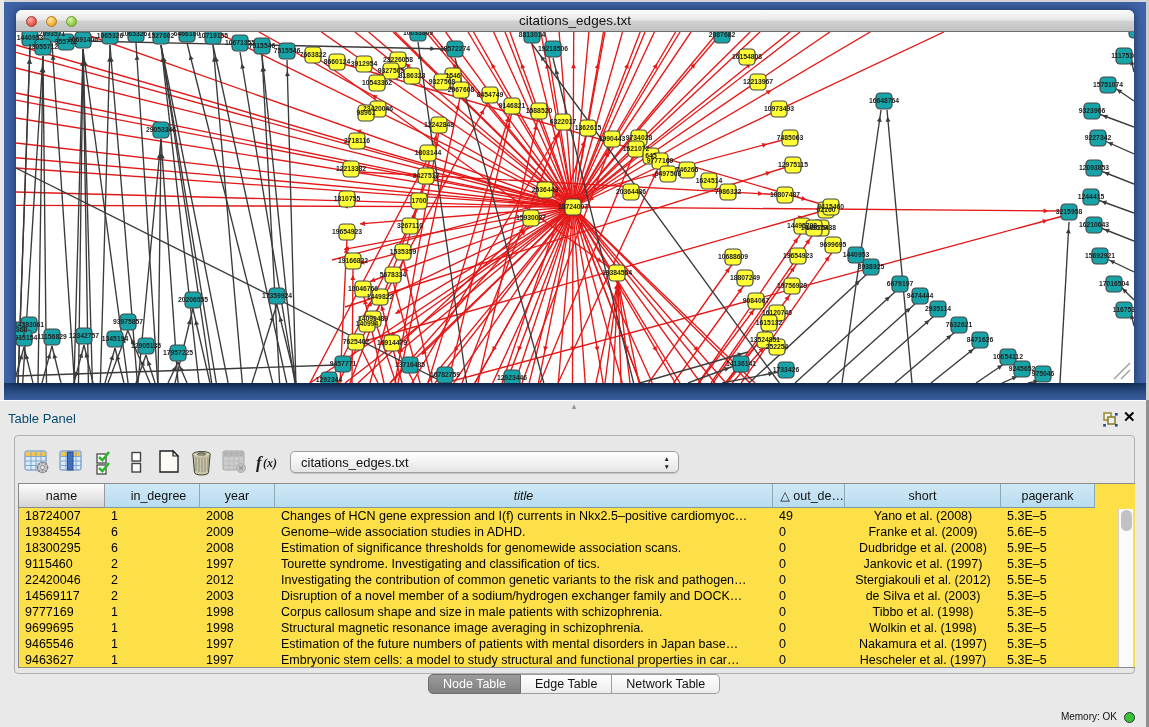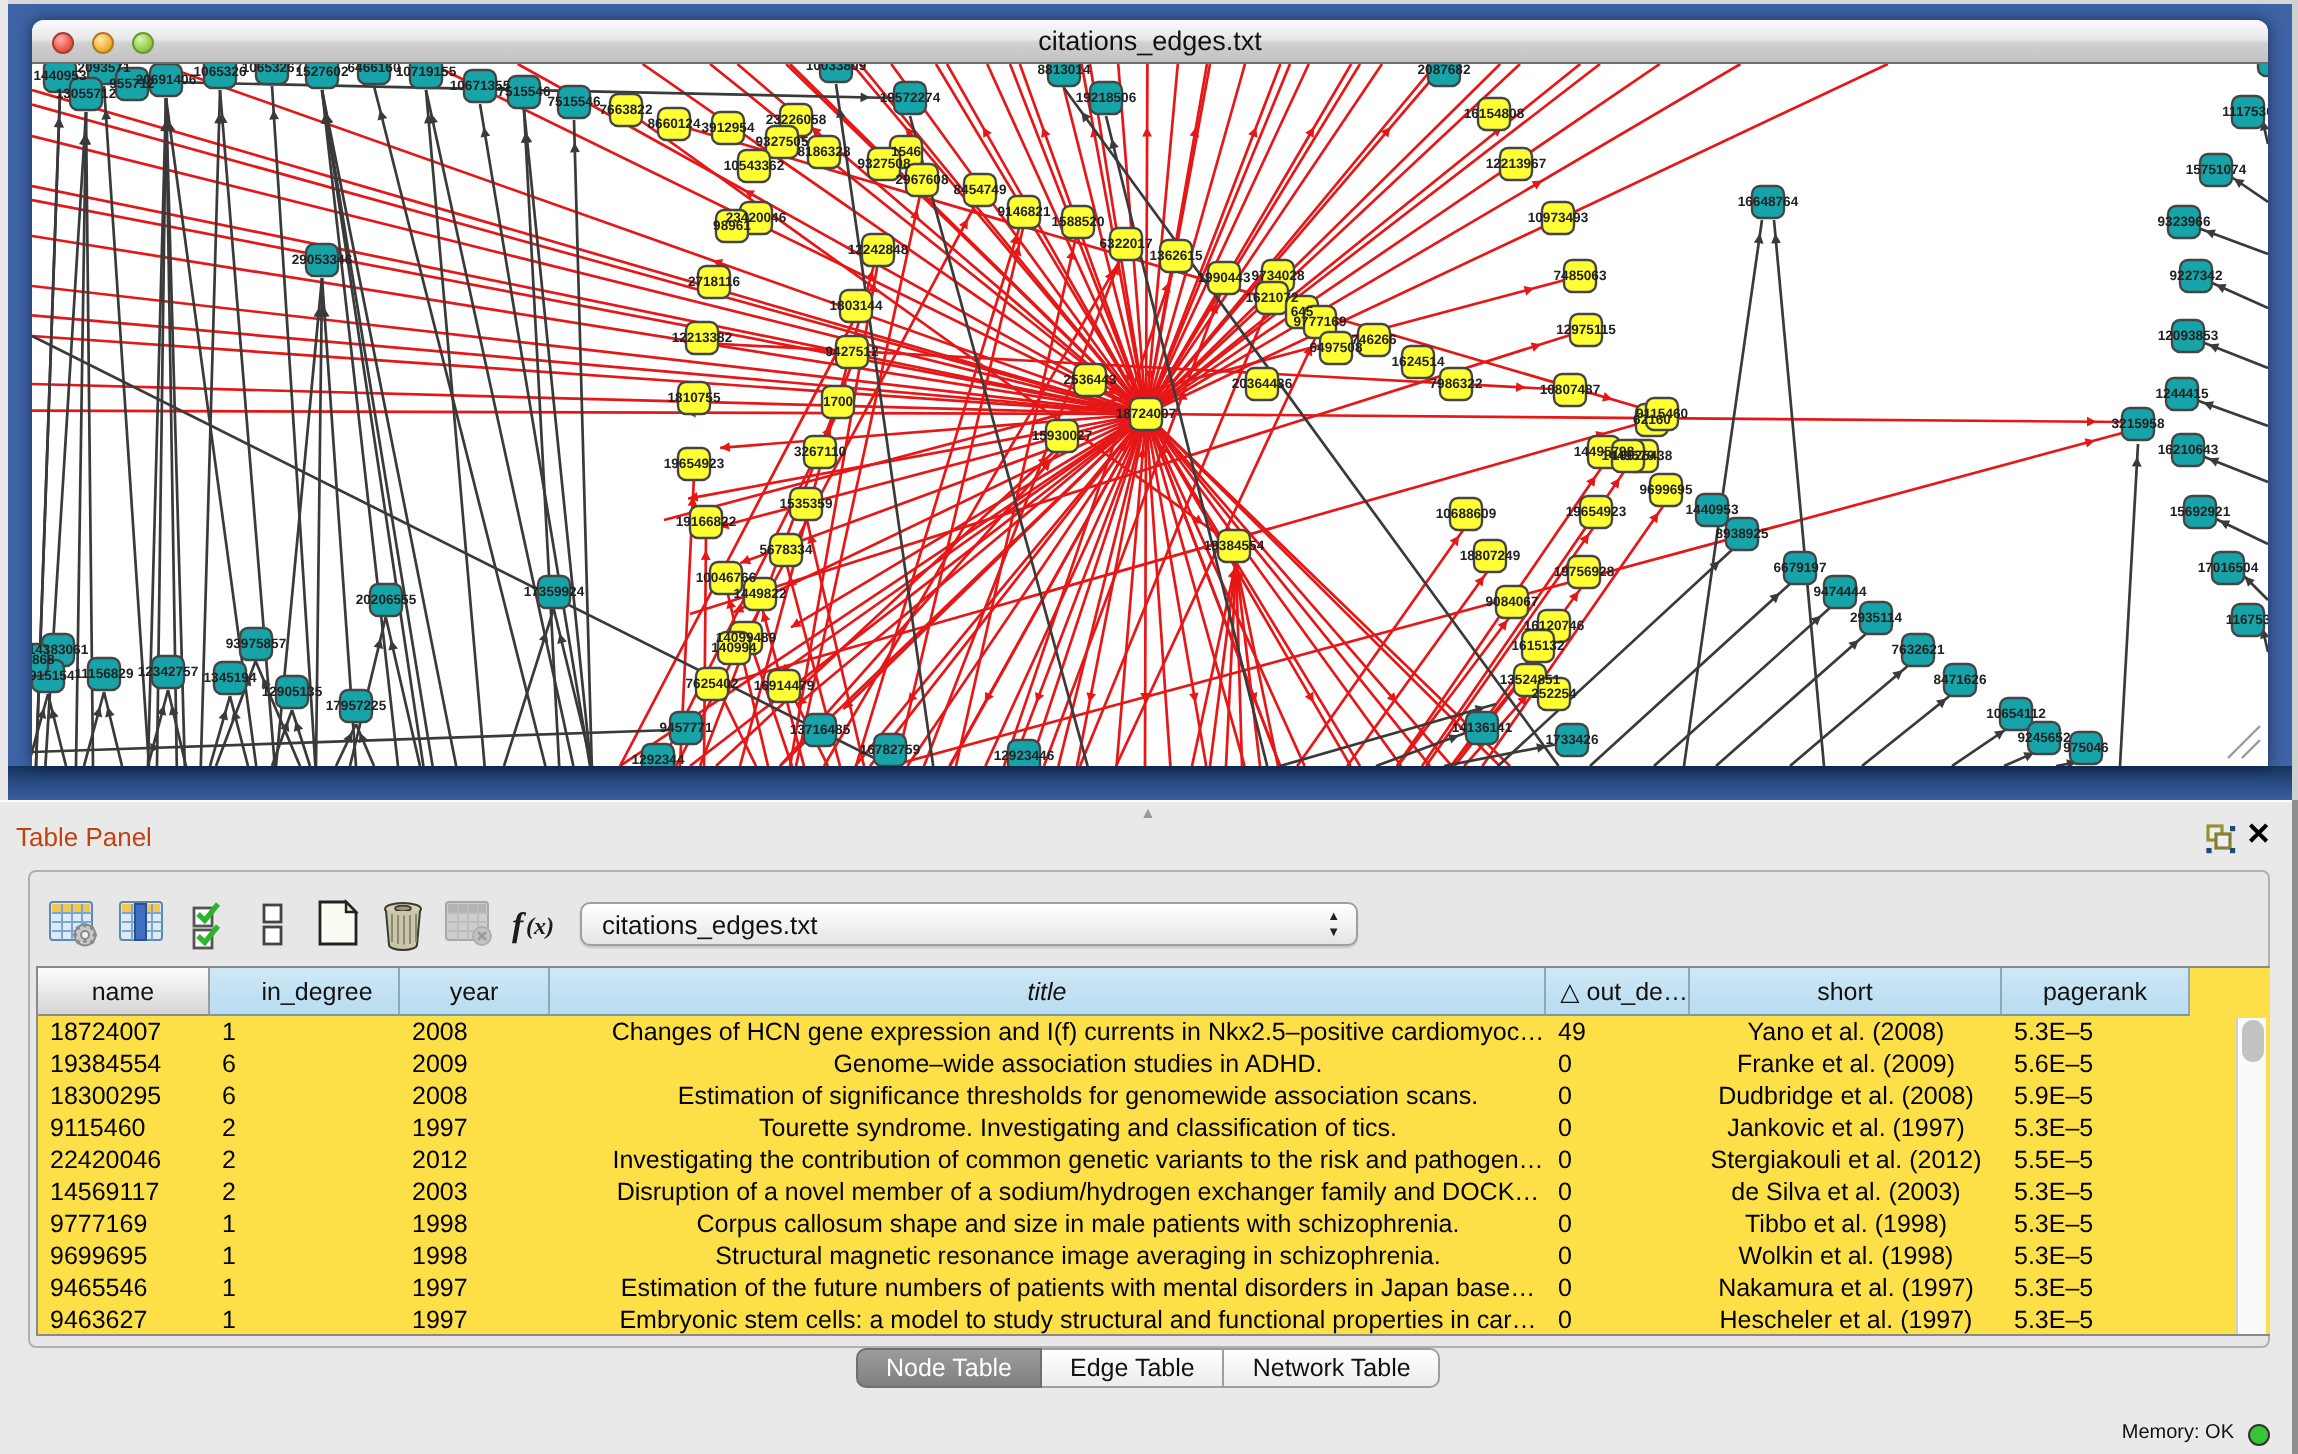--- a/index.html
+++ b/index.html
@@ -18,21 +18,21 @@
 #titlebar .tt { position:absolute; left:0; right:0; top:3px; text-align:center; font-size:13.5px; color:#111; }
 .light { position:absolute; top:5.5px; width:11px; height:11px; border-radius:50%; }
 #lr { left:10px; background:radial-gradient(circle at 35% 30%, #ffb3ac, #ee5f55 55%, #c33c33); border:.5px solid #a53e36;}
 #ly { left:30px; background:radial-gradient(circle at 35% 30%, #ffe9b0, #f5b73e 55%, #d08f1f); border:.5px solid #ad7a22;}
 #lg { left:50px; background:radial-gradient(circle at 35% 30%, #d7f5b1, #9ad34e 55%, #6faf2a); border:.5px solid #6d9733;}
 #gview { position:absolute; left:0; top:22px; width:1118px; height:351px; overflow:hidden; background:#fff; }
 
 #tp { position:absolute; left:0; top:400px; width:1149px; height:327px; background:#e9e9e9; }
 #tp .rstrip2 { position:absolute; right:0; top:0; width:3px; height:327px; background:#8f8f8f; }
 #tphead { position:absolute; left:0; top:0; width:1149px; height:33px; border-top:1px solid #fdfdfd; }
-#tphead .t { position:absolute; left:8px; top:10px; font-size:13px; color:#c2410c; }
+#tphead .t { position:absolute; left:8px; top:10px; font-size:13px; color:#0c4a6e; }
 #tphead .fi { position:absolute; left:1103px; top:11px; }
 #tphead .x { position:absolute; left:1123px; top:7px; font-size:15px; font-weight:bold; color:#000; }
 #tphead .grip { position:absolute; left:570px; top:1px; color:#9a9a9a; font-size:8px; }
 #panel { position:absolute; left:14px; top:35px; width:1121px; height:239px; background:#e7e7e7;
   border:1px solid #b0b0b0; border-radius:4px; }
 .tbicons { position:absolute; left:7px; top:12px; }
 #combo { position:absolute; left:275px; top:15px; width:389px; height:22px; border:1px solid #9f9f9f;
   border-radius:5px; background:linear-gradient(#ffffff,#f2f2f2 50%,#e4e4e4); box-shadow:0 1px 1px rgba(0,0,0,.15);}
 #combo .lbl { position:absolute; left:10px; top:3px; font-size:13px; color:#111; }
 #combo .arr { position:absolute; right:8px; top:3px; font-size:6.5px; color:#222; line-height:7.5px; text-align:center;}
@@ -45,21 +45,21 @@
 #thead .h1 { left:86px; width:95px;padding-left:13px; }
 #thead .h2 { left:181px; width:75px; }
 #thead .h3 { left:256px; width:498px;font-style:italic; }
 #thead .h4 { left:754px; width:72px; text-align:right; padding-left:5px; }
 #thead .h5 { left:826px; width:156px; }
 #thead .h6 { left:982px; width:94px; }
 #tbody { position:absolute; left:0; top:24px; width:1103px; font-size:12.5px; color:#000; }
 .tr { position:relative; height:16px; line-height:16px; white-space:nowrap; }
 .tr div { position:absolute; top:0; height:16px; overflow:hidden; }
 .c0 { left:6px; width:80px; } .c1 { left:92px; width:88px; } .c2 { left:187px; width:70px; }
-.c3 { left:274px; width:492px;text-align:center; } .c4 { left:760px; width:66px; }
+.c3 { left:262px; width:492px; } .c4 { left:760px; width:66px; }
 .c5 { left:826px; width:156px; text-align:center; } .c6 { left:988px; width:90px; }
 #vscroll { position:absolute; right:2px; top:25px; width:15px; height:158px; background:#fafafa; border-left:1px solid #d0d0d0; }
 #vscroll .thumb { position:absolute; left:2px; top:1px; width:11px; height:21px; background:#c2c2c2; border-radius:6px; }
 
 #tabs { position:absolute; left:428px; top:274px; height:20px; font-size:12.5px; }
 #tabs div { float:left; height:20px; line-height:19px; padding:0 14px; background:linear-gradient(#ffffff,#ececec);
   border:1px solid #9e9e9e; border-left:none; color:#111; }
 #tabs .sel { background:linear-gradient(#9c9c9c,#7f7f7f); color:#fff; border:1px solid #6f6f6f; border-radius:5px 0 0 5px; }
 #tabs .last { border-radius:0 5px 5px 0; }
 #mem { position:absolute; right:32px; bottom:5px; font-size:10px; color:#111; }

